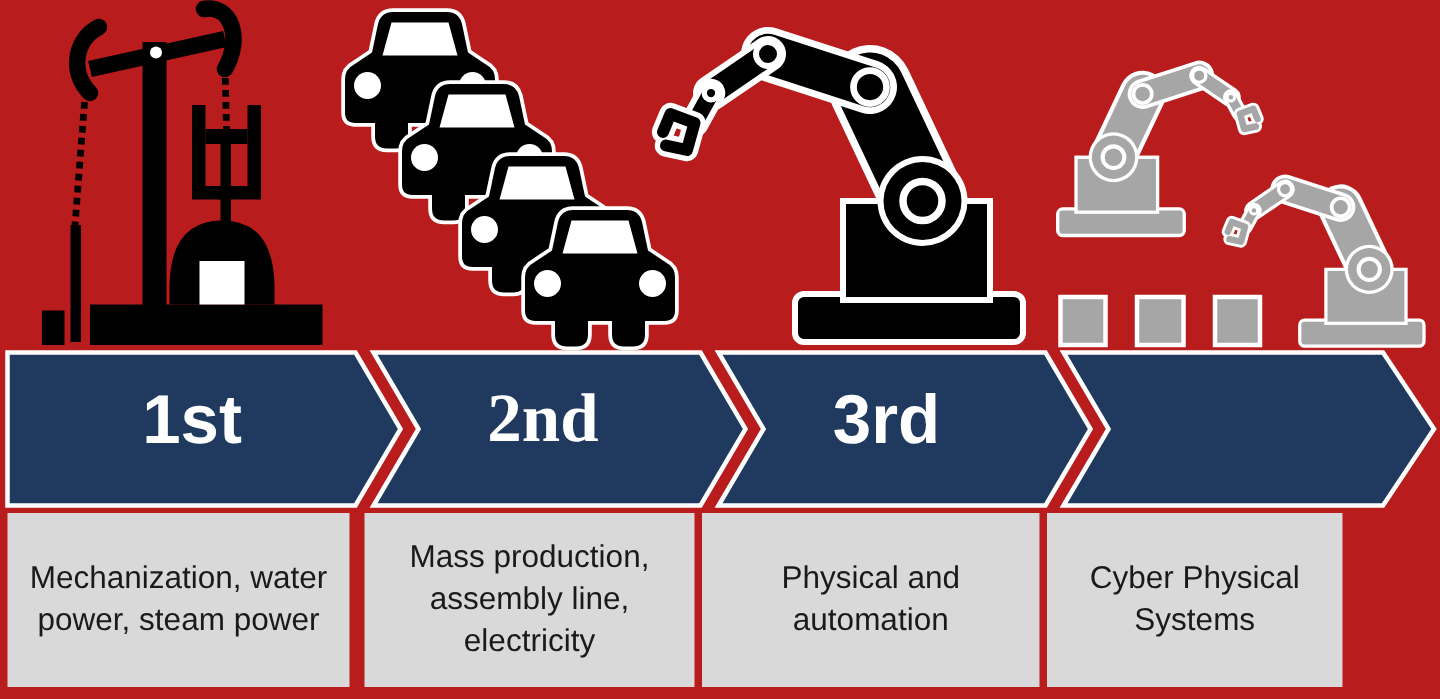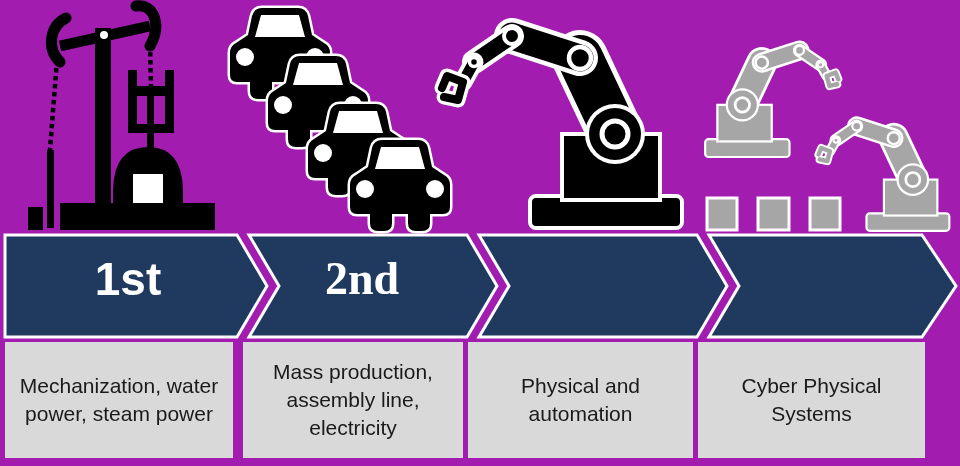--- a/index.html
+++ b/index.html
@@ -1,19 +1,19 @@
 <!DOCTYPE html>
 <html><head>
 <meta charset="utf-8">
 <style>
   html,body{margin:0;padding:0;background:#ffffff;}
   .stage{
     position:relative;
     width:960px;height:466px;
-    background:#a21caf;
+    background:#b91c1c;
     overflow:hidden;
     font-family:"Liberation Sans", sans-serif;
   }
   .icons-layer{position:absolute;left:0;top:0;width:960px;height:466px;}
   .band-layer{position:absolute;left:0;top:231px;width:960px;height:112px;}
   .band-label{
     position:absolute;
     top:256px;
     transform:translateX(-50%);
     font-size:46px;
@@ -32,21 +32,21 @@
   .desc-text{
     max-width:205px;
     text-align:center;
     font-size:21px;
     line-height:1.33;
     color:#1a1a1a;
   }
   .box-1{left:5px;width:228px;}
   .box-2{left:243px;width:220px;}
   .box-3{left:468px;width:225px;}
-  .box-4{left:698px;width:227px;}
+  .box-4{left:698px;width:197px;}
 </style>
 </head>
 <body>
 
 <div class="stage">
 
   <svg class="icons-layer" width="960" height="466" viewBox="0 0 960 466" xmlns="http://www.w3.org/2000/svg">
     <defs>
 
       <g id="car-shape">
@@ -120,20 +120,21 @@
 
   <svg class="band-layer" width="960" height="112" viewBox="0 0 960 112" xmlns="http://www.w3.org/2000/svg">
     <path d="M5,4 H237 L267,55 L237,106 H5 Z" fill="#1f3a5e" stroke="#ffffff" stroke-width="3"></path>
     <path d="M249,4 H467 L497,55 L467,106 H249 L279,55 Z" fill="#1f3a5e" stroke="#ffffff" stroke-width="3"></path>
     <path d="M479,4 H697 L727,55 L697,106 H479 L509,55 Z" fill="#1f3a5e" stroke="#ffffff" stroke-width="3"></path>
     <path d="M709,4 H922 L956,55 L922,106 H709 L739,55 Z" fill="#1f3a5e" stroke="#ffffff" stroke-width="3"></path>
   </svg>
 
   <div class="band-label lbl-1">1st</div>
   <div class="band-label lbl-2">2nd</div>
+  <div class="band-label lbl-3">3rd</div>
 
   <div class="desc-box box-2">
     <span class="desc-text">Mass production, assembly line, electricity</span>
   </div>
   <div class="desc-box box-1">
     <span class="desc-text">Mechanization, water power, steam power</span>
   </div>
   <div class="desc-box box-3">
     <span class="desc-text">Physical and automation</span>
   </div>

